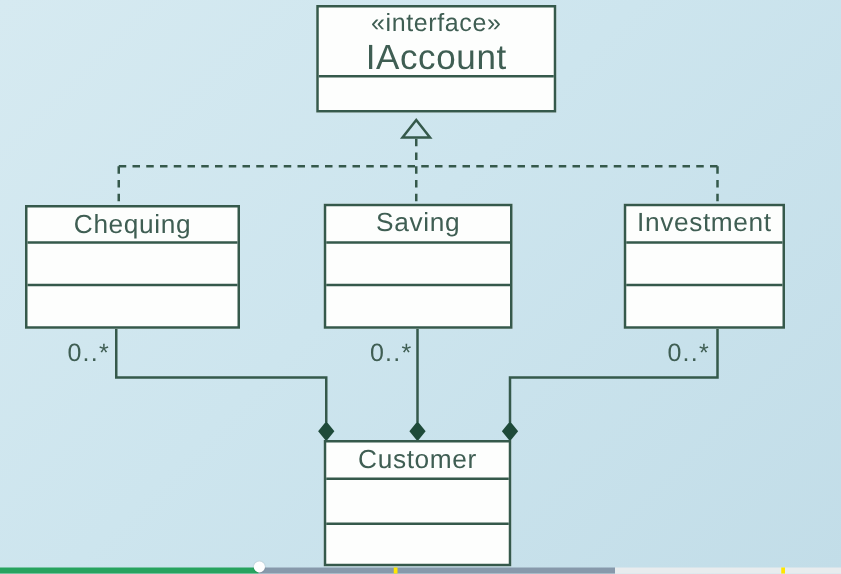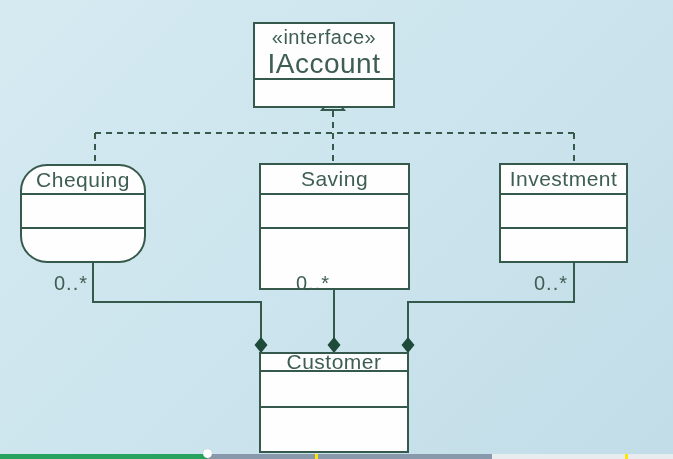--- a/index.html
+++ b/index.html
@@ -70,48 +70,48 @@
       <path d="M574,263 V302 H408 V338"></path>
     </g>
 
     <g fill="#1e4a39">
       <polygon points="261,337 267.5,345 261,353 254.5,345"></polygon>
       <polygon points="334,337 340.5,345 334,353 327.5,345"></polygon>
       <polygon points="408,337 414.5,345 408,353 401.5,345"></polygon>
     </g>
   </svg>
 
-  <div class="umlbox" style="left:253px;top:22px;width:142px;height:86px;">
+  <div class="umlbox" style="left:253px;top:4px;width:192px;height:86px;">
     <div class="title" style="height:54px;">
       <span class="stereotype">«interface»</span>
       <span class="classname">IAccount</span>
     </div>
     <div class="compartment" style="flex:1;"></div>
   </div>
 
-  <div class="umlbox" style="left:20px;top:164px;width:126px;height:99px;border-radius:27px;">
+  <div class="umlbox" style="left:20px;top:164px;width:172px;height:99px;">
     <div class="title name-only" style="height:27px;">Chequing</div>
     <div class="compartment" style="height:34px;"></div>
     <div class="compartment" style="flex:1;"></div>
   </div>
 
-  <div class="umlbox" style="left:259px;top:163px;width:151px;height:127px;">
+  <div class="umlbox" style="left:259px;top:163px;width:151px;height:100px;">
     <div class="title name-only" style="height:28px;">Saving</div>
     <div class="compartment" style="height:34px;"></div>
     <div class="compartment" style="flex:1;"></div>
   </div>
 
   <div class="umlbox" style="left:499px;top:163px;width:129px;height:100px;">
     <div class="title name-only" style="height:28px;">Investment</div>
     <div class="compartment" style="height:34px;"></div>
     <div class="compartment" style="flex:1;"></div>
   </div>
 
   <div class="umlbox" style="left:259px;top:352px;width:150px;height:101px;">
-    <div class="title name-only" style="height:16px;">Customer</div>
+    <div class="title name-only" style="height:28px;">Customer</div>
     <div class="compartment" style="height:36px;"></div>
     <div class="compartment" style="flex:1;"></div>
   </div>
 
   <span class="multiplicity" style="left:38px;top:272px;width:50px;">0..*</span>
   <span class="multiplicity" style="left:280px;top:272px;width:50px;">0..*</span>
   <span class="multiplicity" style="left:518px;top:272px;width:50px;">0..*</span>
 
   <div class="player-bar">
     <div class="seg seg-played"></div>

